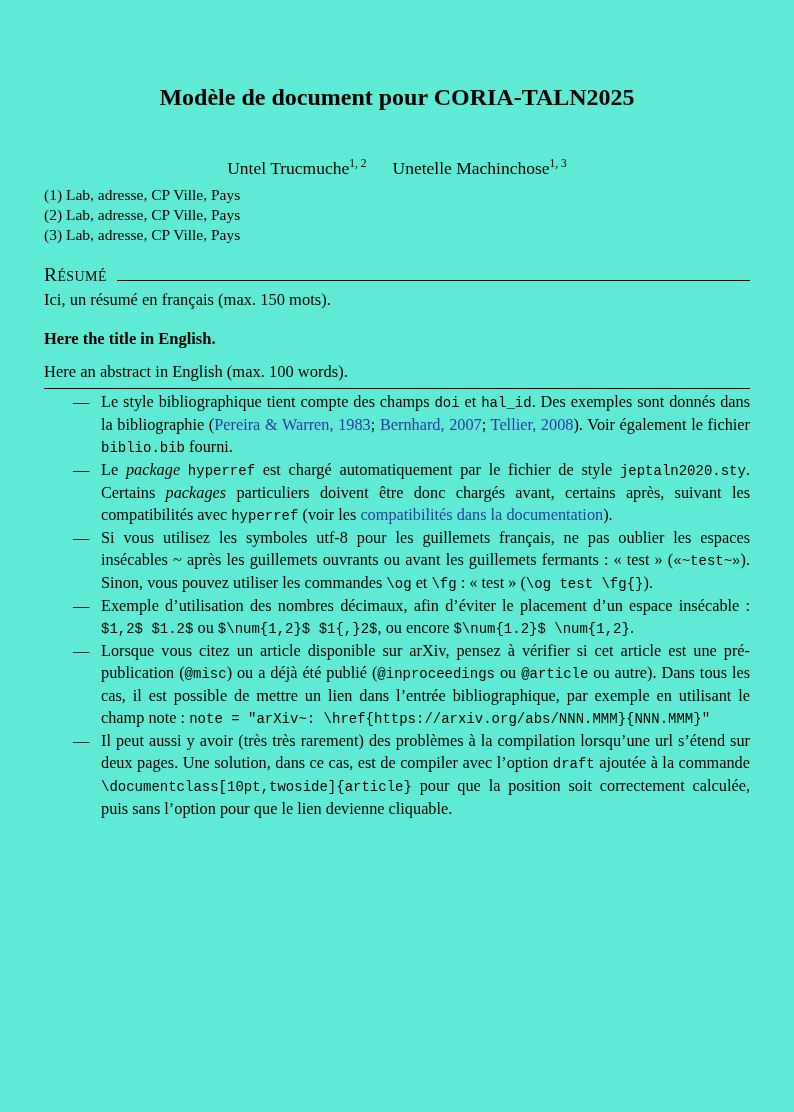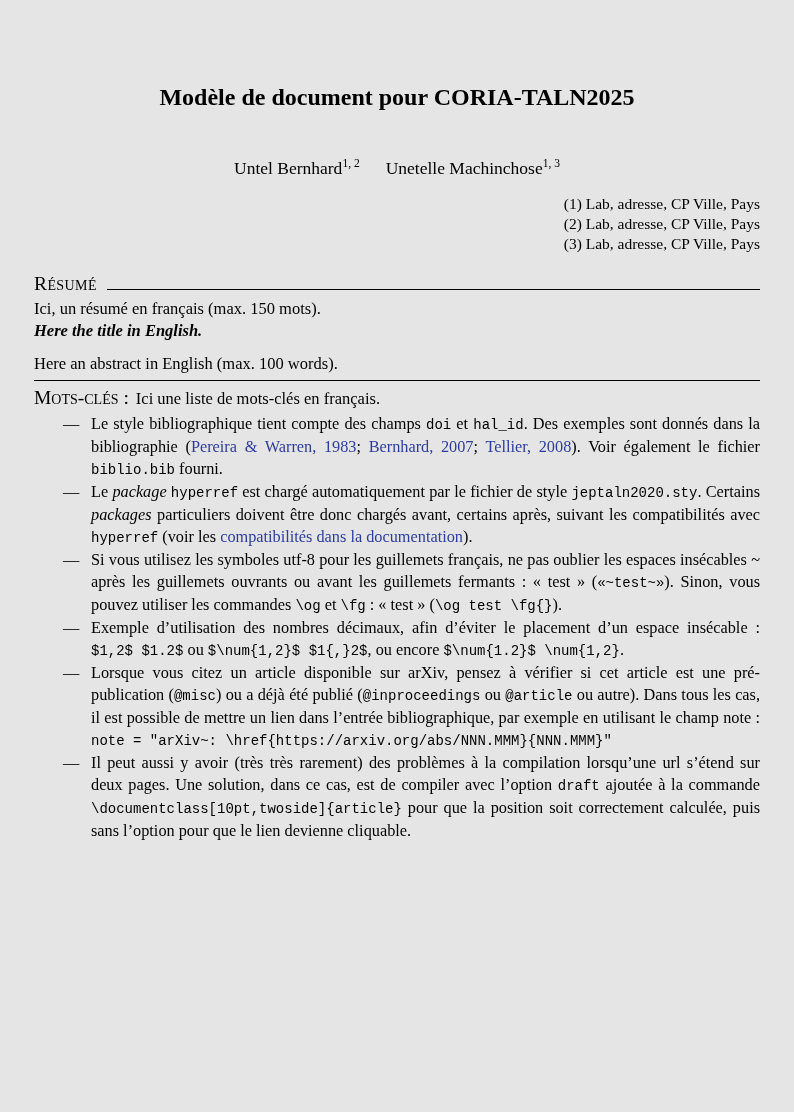--- a/index.html
+++ b/index.html
@@ -1,46 +1,46 @@
 <!DOCTYPE html>
 <html><head>
 <meta charset="utf-8">
 <style>
   * { box-sizing: border-box; }
   html, body { margin: 0; padding: 0; background: #ffffff; }
   .page {
-    width: 794px; height: 1112px; margin: 0 auto; background: #e5e5e5;
+    width: 794px; height: 1112px; margin: 0 auto; background: #5eead4;
     font-family: "Liberation Serif", serif; color: #000;
-    padding: 0 34px; overflow: hidden; position: relative;
+    padding: 0 44px; overflow: hidden; position: relative;
   }
   .title {
     margin: 0; padding-top: 84px; text-align: center;
     font-size: 24px; font-weight: bold; line-height: 27px;
   }
   .authors {
     margin-top: 46px; display: flex; justify-content: center; gap: 26px;
     font-size: 17.5px; line-height: 23px;
   }
-  .affils { margin-top: 14px; text-align: right; font-size: 15.5px; line-height: 20px; }
+  .affils { margin-top: 5px; text-align: left; font-size: 15.5px; line-height: 20px; }
   .emails {
     margin-top: 4px; text-align: center;
     font-family: "Liberation Mono", monospace; font-size: 14px; line-height: 18px;
   }
   .sec-head { display: flex; margin-top: 17px; text-align: center; }
   .sec-head.abstract-head { margin-top: 9px; }
   .sec-label {
     font-variant: small-caps; font-size: 19.5px; line-height: 25px;
     letter-spacing: 0.4px; white-space: nowrap;
   }
   .sec-head .rule {
     flex: 1; border-bottom: 1.2px solid #000;
     align-self: flex-end; margin: 0 0 6px 10px;
   }
   .body-text { margin: 2px 0 0; font-size: 16.5px; line-height: 22px; }
-  .abstract-title { font-weight: bold; margin-top: 0; font-style: italic; }
+  .abstract-title { font-weight: bold; margin-top: 17px; }
   .abstract-text {
     margin-top: 11px; border-bottom: 1.2px solid #000; padding-bottom: 5px;
   }
   .kw-line { margin: 4px 0 0; font-size: 16.5px; line-height: 25px; }
   .kw-line.keywords { margin-top: 3px; }
   .kw-label { font-variant: small-caps; font-size: 19.5px; margin-right: 7px; }
   .rappels-title { margin: 120px 0 0; font-size: 16.5px; font-weight: bold; line-height: 22px; }
   .list { margin-top: 2px; font-size: 16.3px; }
   .li { display: flex; padding-left: 29px; }
   .li .dash { flex: 0 0 28px; width: 28px; line-height: 22px; }
@@ -52,43 +52,40 @@
   .seg-t { }
 </style>
 </head>
 <body>
 
 <div class="page">
 
   <h1 class="title">Modèle de document pour CORIA-TALN2025</h1>
 
   <div class="authors">
-    <span class="author"><span class="seg-t">Untel Bernhard</span><span class="seg-sup">1, 2</span></span>
+    <span class="author"><span class="seg-t">Untel Trucmuche</span><span class="seg-sup">1, 2</span></span>
     <span class="author"><span class="seg-t">Unetelle Machinchose</span><span class="seg-sup">1, 3</span></span>
   </div>
 
   <div class="affils">
     <div>(1) Lab, adresse, CP Ville, Pays</div>
     <div>(2) Lab, adresse, CP Ville, Pays</div>
     <div>(3) Lab, adresse, CP Ville, Pays</div>
   </div>
 
 
   <div class="sec-head">
     <span class="sec-label">Résumé</span>
     <span class="rule"></span>
   </div>
   <p class="body-text">Ici, un résumé en français (max. 150 mots).</p>
 
   <p class="body-text abstract-title">Here the title in English.</p>
   <p class="body-text abstract-text">Here an abstract in English (max. 100 words).</p>
 
-  <p class="kw-line">
-    <span class="kw-label">Mots-clés :</span><span>Ici une liste de mots-clés en français.</span>
-  </p>
 
 
 
   <div class="list">
     <div class="li">
       <span class="dash">—</span>
       <div class="li-body"><span class="seg-t">Le style bibliographique tient compte des champs </span><span class="seg-code">doi</span><span class="seg-t"> et </span><span class="seg-code">hal_id</span><span class="seg-t">. Des exemples sont donnés dans la bibliographie (</span><span class="seg-link">Pereira &amp; Warren, 1983</span><span class="seg-t">; </span><span class="seg-link">Bernhard, 2007</span><span class="seg-t">; </span><span class="seg-link">Tellier, 2008</span><span class="seg-t">). Voir également le fichier </span><span class="seg-code">biblio.bib</span><span class="seg-t"> fourni.</span></div>
     </div>
     <div class="li">
       <span class="dash">—</span>

